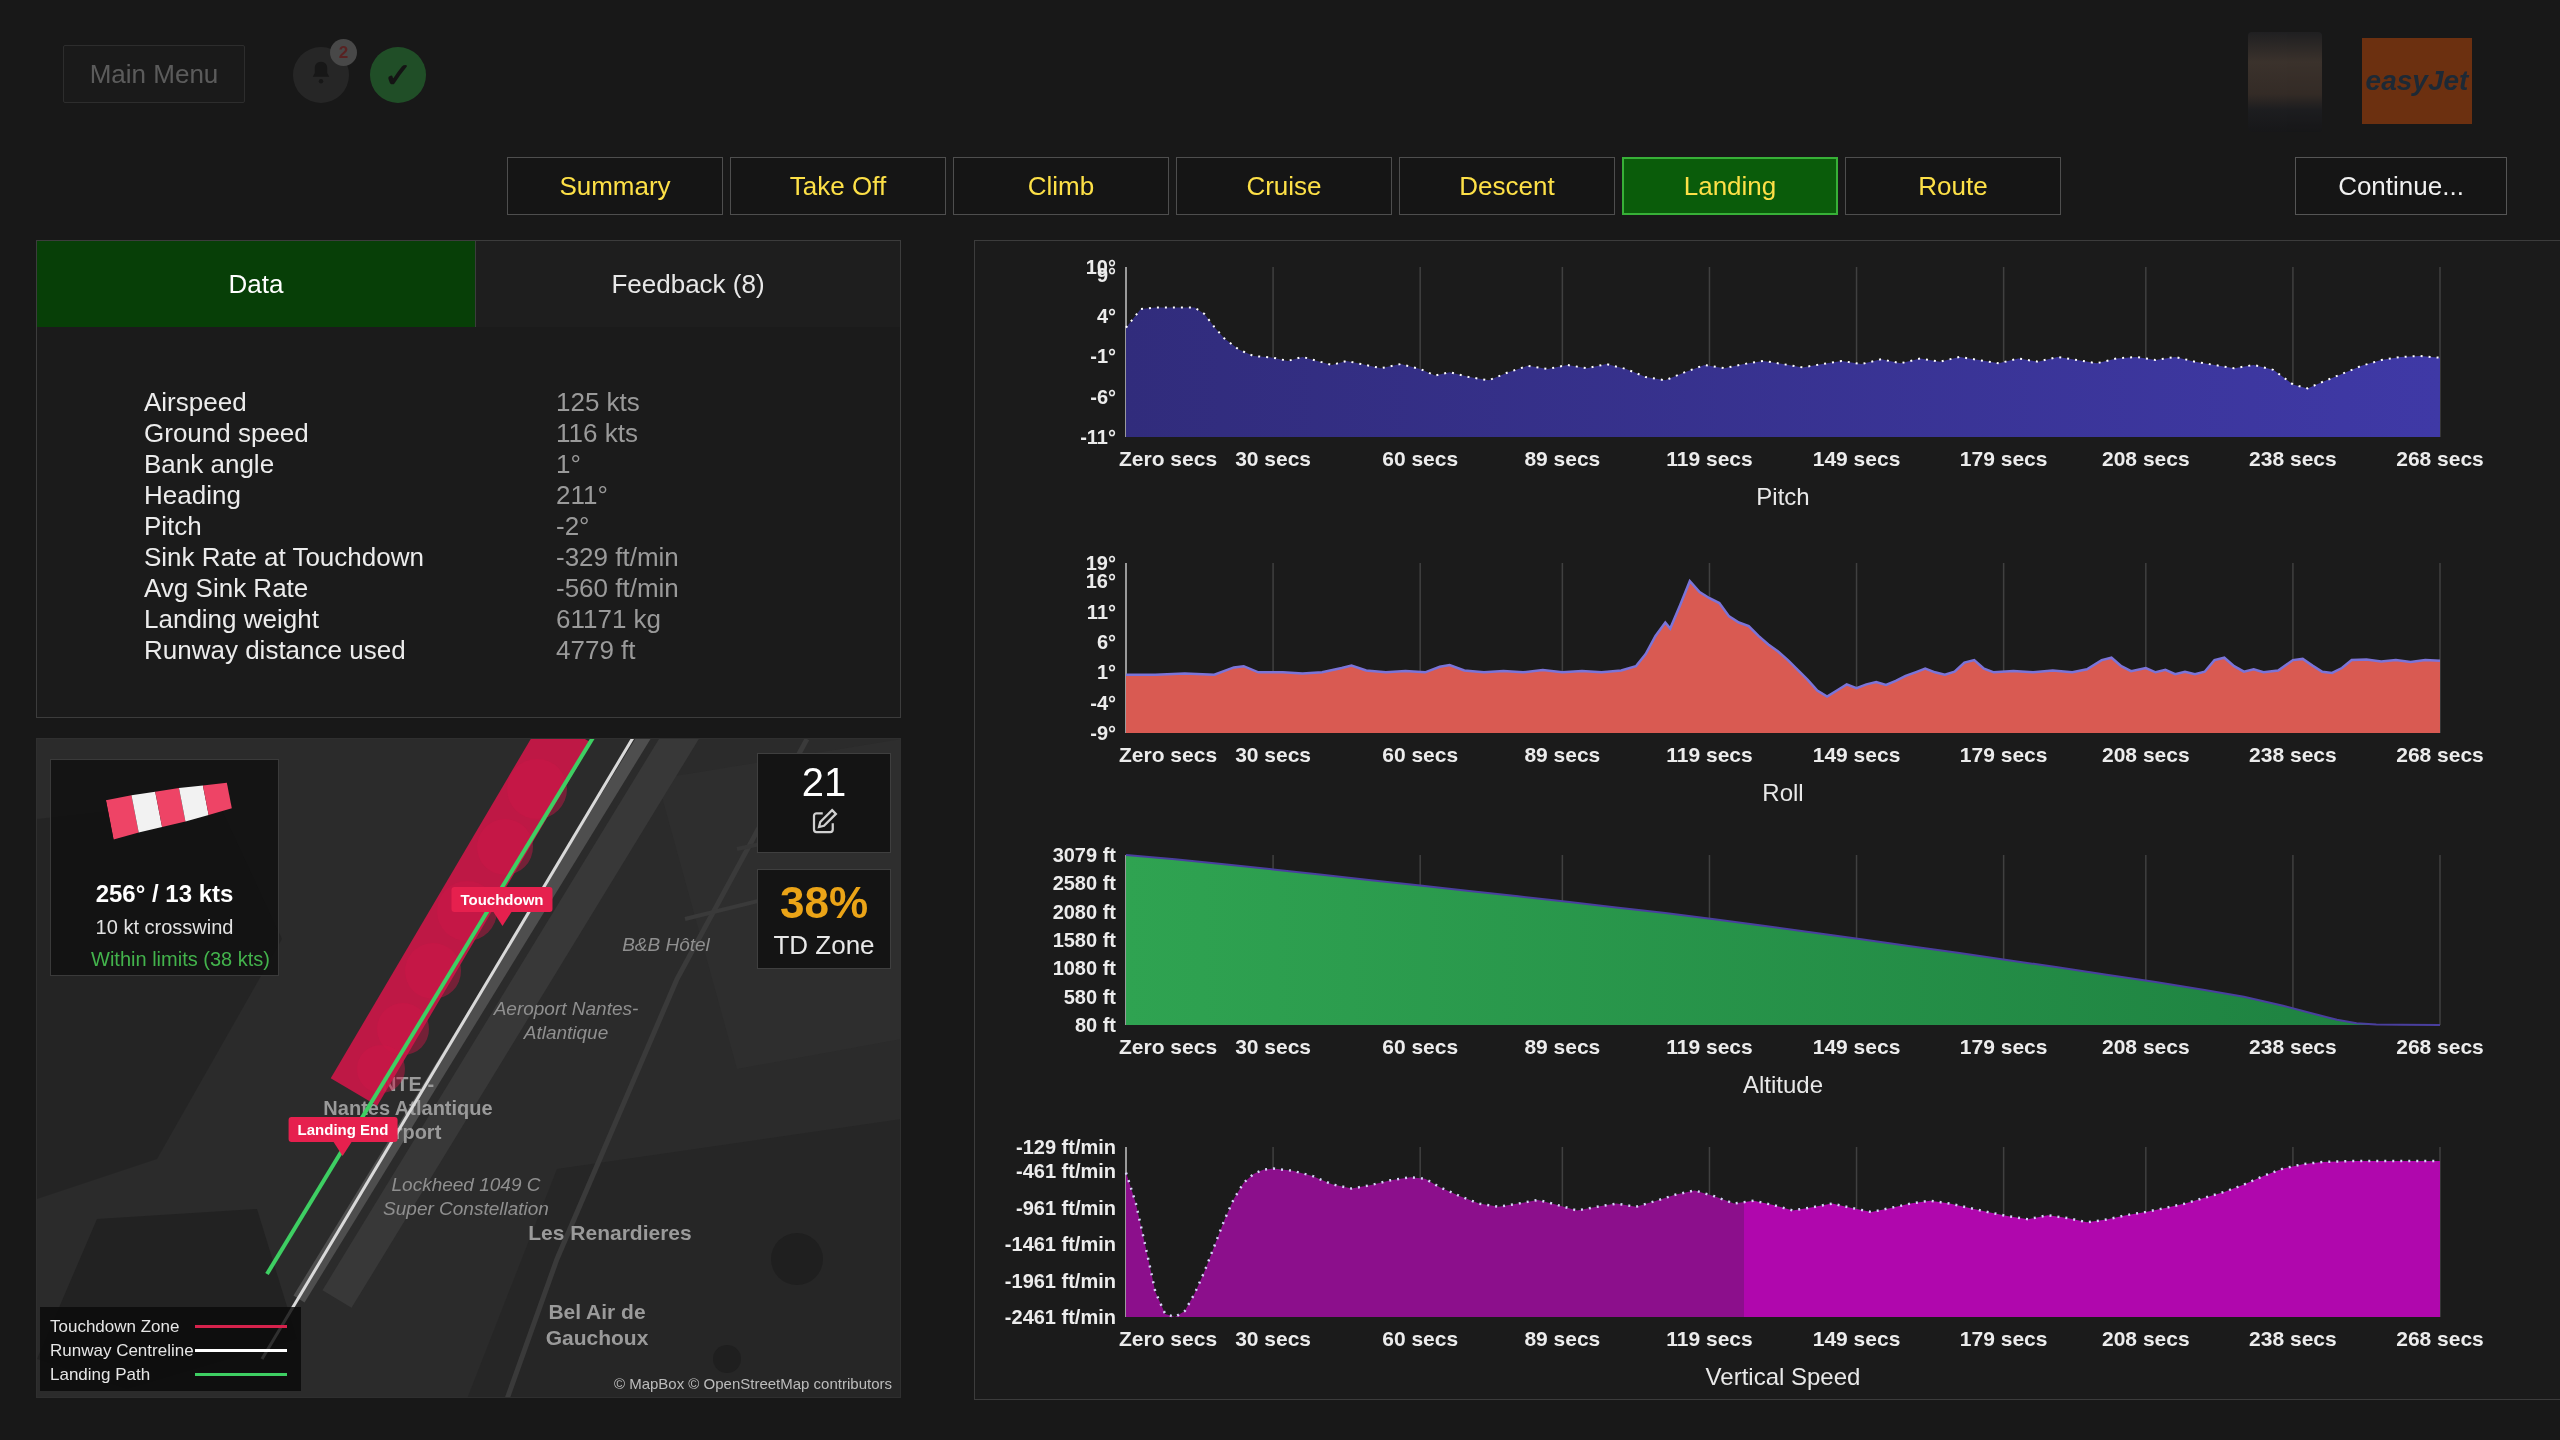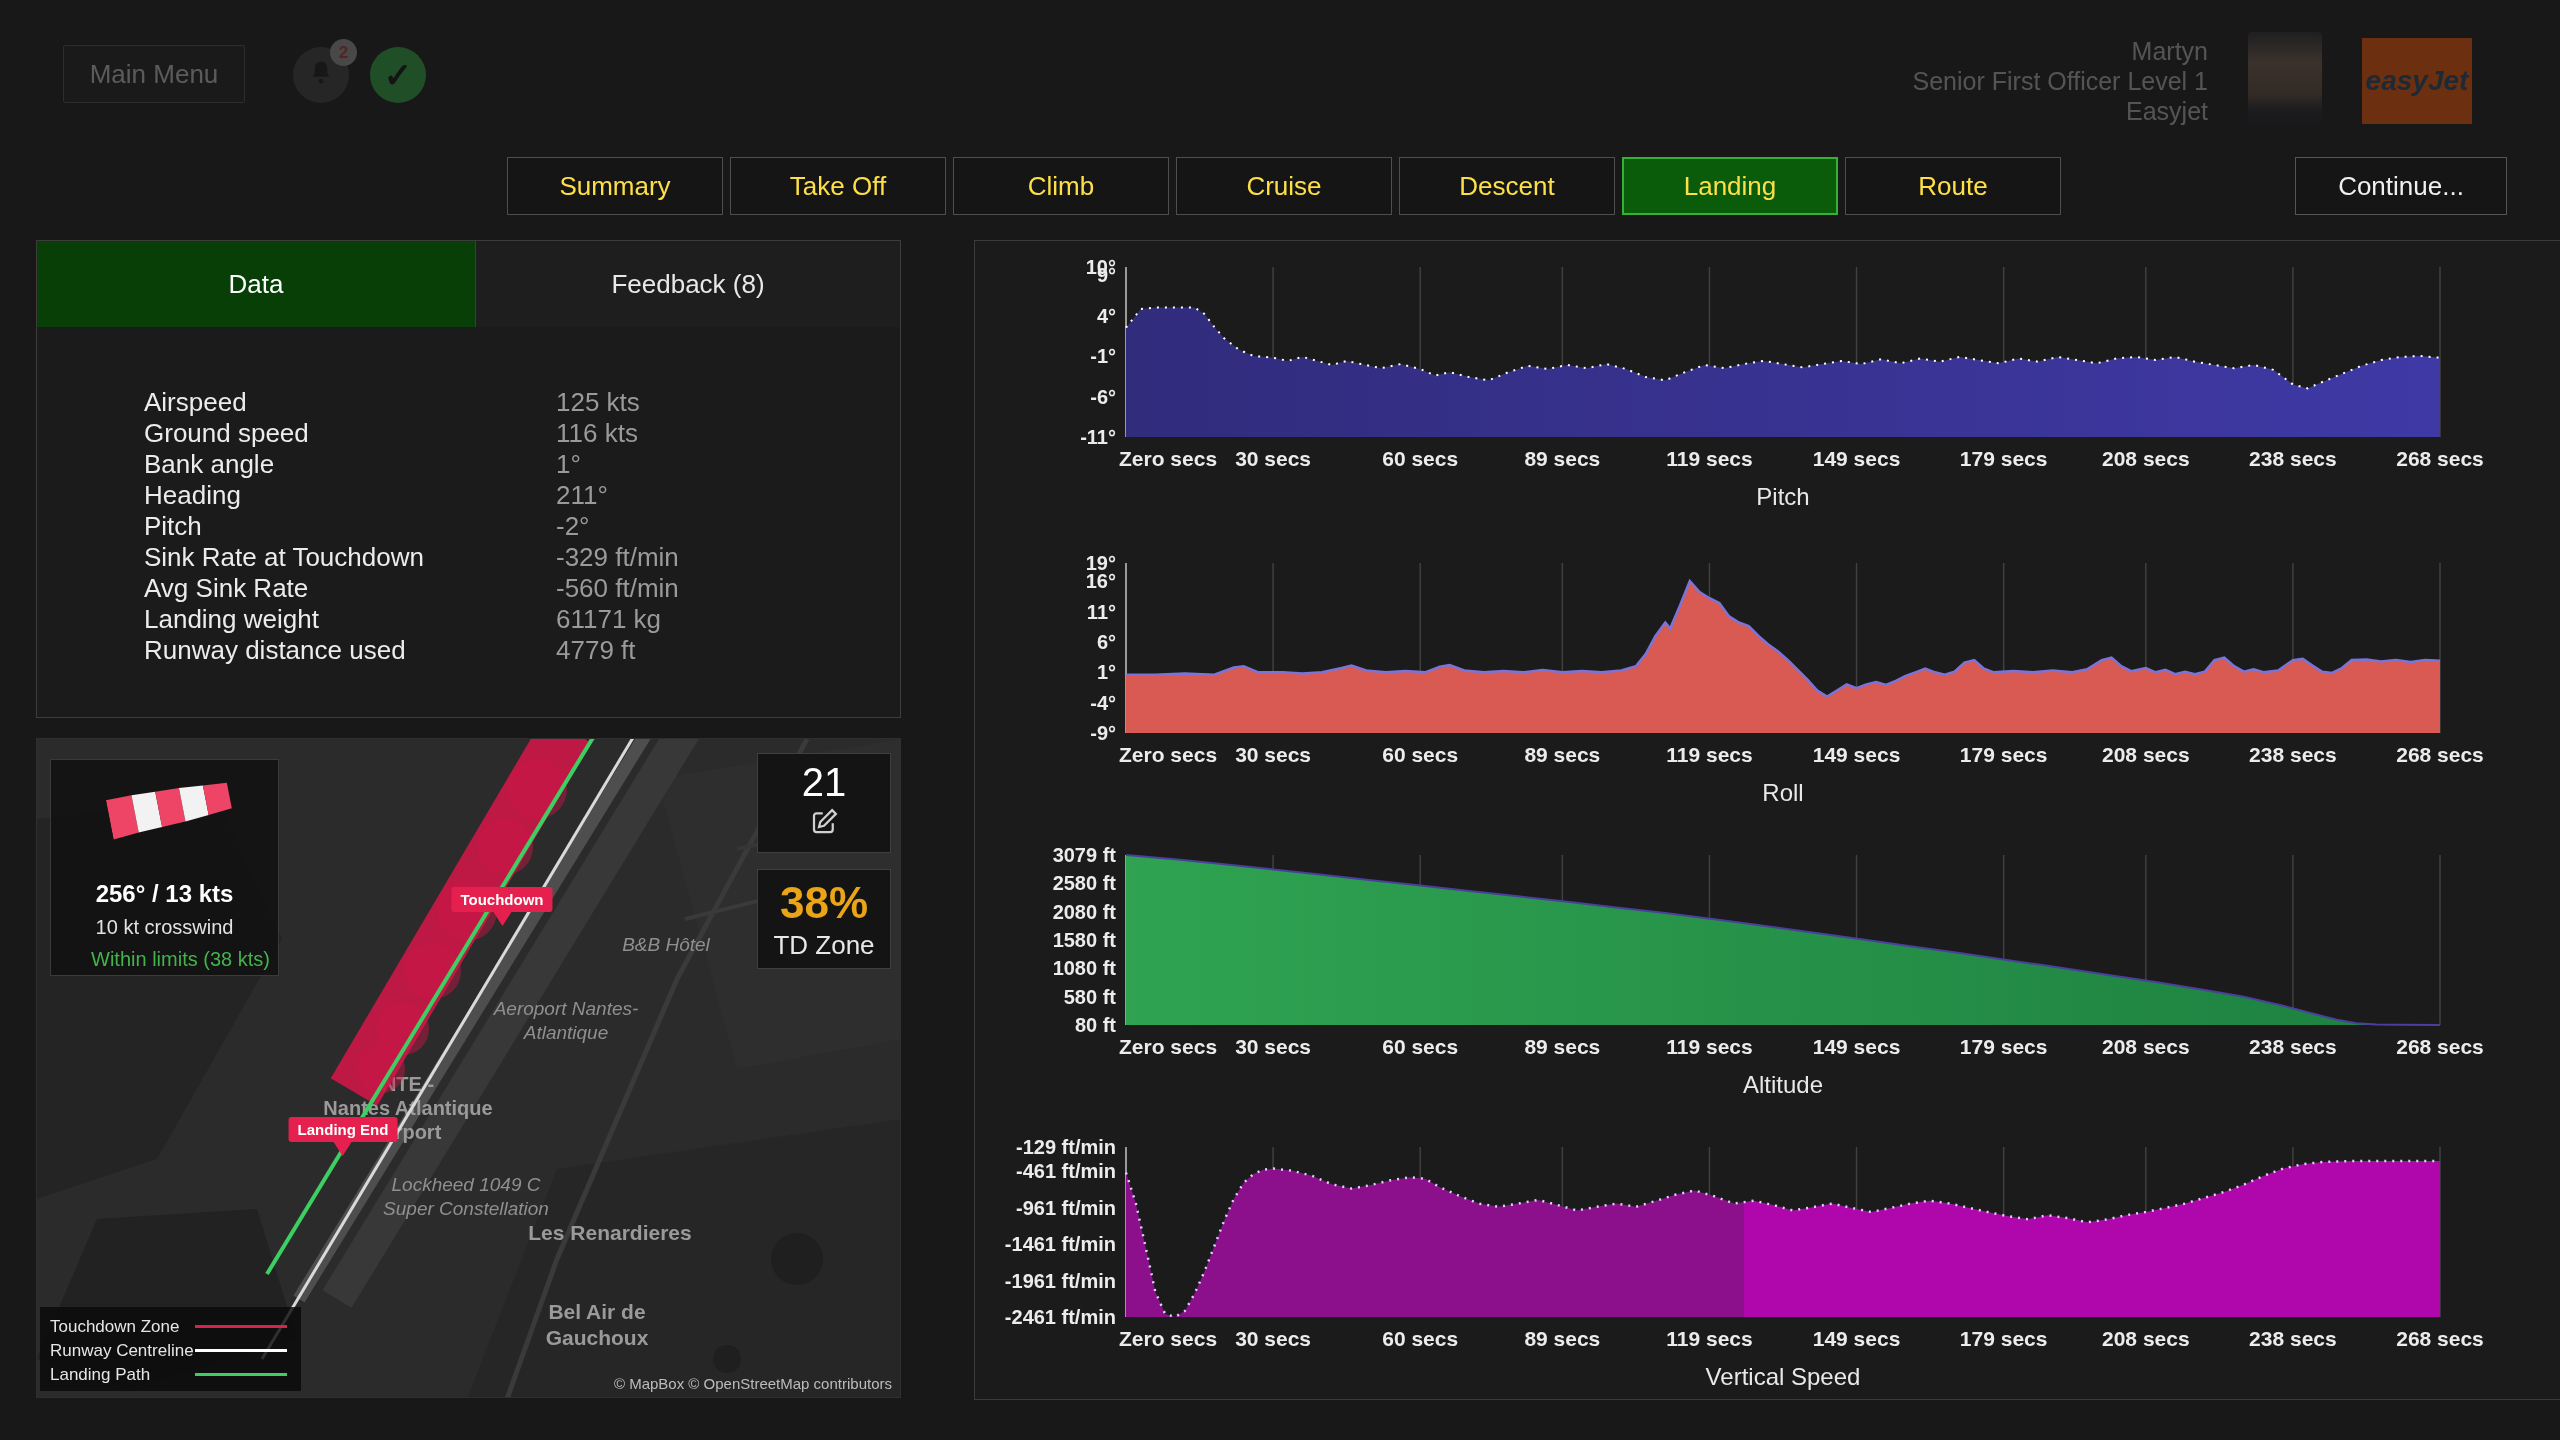--- a/index.html
+++ b/index.html
@@ -93,25 +93,20 @@
     <span>
       <svg width="30" height="30" viewBox="0 0 24 24">
           <path d="M12 3c-3 0-5 2.2-5 5v4l-1.6 3h13.2L17 12V8c0-2.8-2-5-5-5z" fill="#161616"></path>
           <circle cx="12" cy="18.6" r="1.8" fill="#161616"></circle>
         </svg>
     </span>
     <div id="bell-badge">2</div>
   </div>
   <div id="check-btn" class="hdr-circle">
     <span>✓</span>
-  </div>
-  <div id="user-block">
-    <div>Martyn</div>
-    <div>Senior First Officer Level 1</div>
-    <div>Easyjet</div>
   </div>
   <div id="avatar"></div>
   <div id="brand-logo">
     <span>easyJet</span>
   </div>
 </div>
 
 <div id="phase-tabs">
   <div class="tab">Summary</div>
   <div class="tab">Take Off</div>

